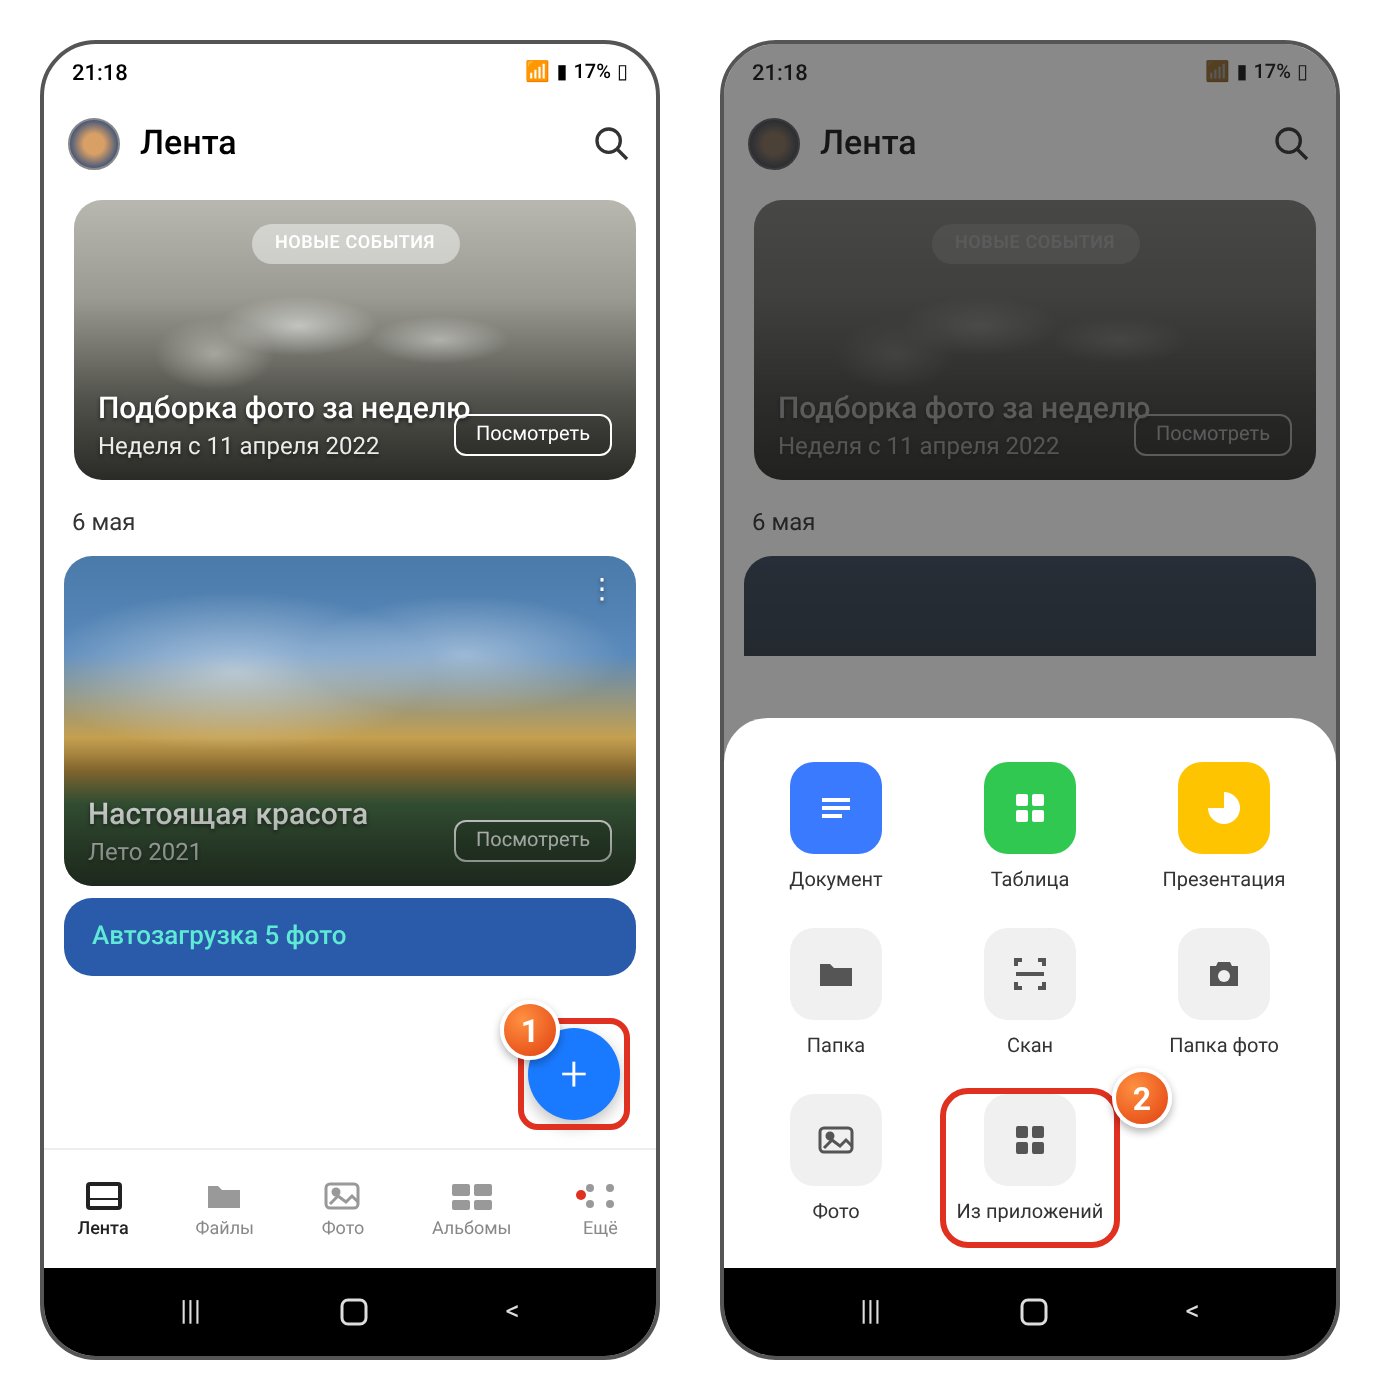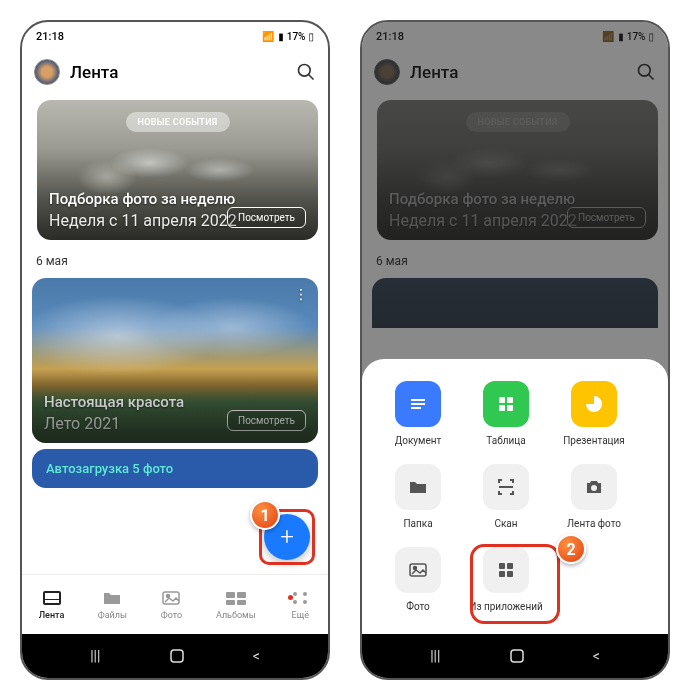--- a/index.html
+++ b/index.html
@@ -19,40 +19,40 @@
     radial-gradient(ellipse 35px 12px at 65% 50%, rgba(255,255,255,0.4), transparent),
     radial-gradient(ellipse 30px 18px at 25% 55%, rgba(200,200,190,0.6), transparent); }
   .card2 { height: 165px; background: linear-gradient(180deg, #4a7aaa 0%, #5a8abb 30%, #c4a050 55%, #8a6a30 65%, #3a5a3a 75%, #2a3a2a 100%); }
   .card2::after { content: ""; position: absolute; inset: 0; background:
     radial-gradient(ellipse 100px 40px at 30% 35%, rgba(255,255,255,0.5), transparent),
     radial-gradient(ellipse 80px 30px at 70% 30%, rgba(255,255,255,0.4), transparent),
     linear-gradient(180deg, transparent 60%, rgba(20,30,20,0.6) 100%); }
   .badge-new { position: absolute; top: 12px; left: 50%; transform: translateX(-50%); background: rgba(255,255,255,0.45); color: #fff; font-size: 9px; font-weight: 600; padding: 5px 12px; border-radius: 12px; letter-spacing: 0.3px; }
   .card-text { position: absolute; bottom: 10px; left: 12px; right: 12px; color: #fff; }
   .card-title { font-size: 15px; font-weight: 500; text-shadow: 0 1px 2px rgba(0,0,0,0.6); margin-bottom: 3px; }
-  .card-sub { font-size: 16px; opacity: 0.9; text-shadow: 0 1px 2px rgba(0,0,0,0.6); }
+  .card-sub { font-size: 12px; opacity: 0.9; text-shadow: 0 1px 2px rgba(0,0,0,0.6); }
   .view-btn { position: absolute; bottom: 12px; right: 12px; border: 1px solid #fff; color: #fff; font-size: 10px; padding: 4px 10px; border-radius: 6px; background: rgba(0,0,0,0.15); }
   .date-label { font-size: 12px; color: #333; padding: 8px 14px 4px; }
   .more-dots { position: absolute; top: 8px; right: 10px; color: #fff; font-size: 14px; text-shadow: 0 1px 2px rgba(0,0,0,0.5); }
   .banner { margin: 6px 10px; background: #2a5aaa; color: #5eead4; border-radius: 14px; padding: 12px 14px; font-size: 13px; font-weight: 500; position: relative; }
   .banner-sub { font-size: 10px; opacity: 0.8; font-weight: 400; margin-top: 2px; }
   .fab { position: absolute; bottom: 118px; right: 18px; width: 46px; height: 46px; border-radius: 50%; background: #1a7aff; color: #fff; display: flex; align-items: center; justify-content: center; font-size: 24px; font-weight: 300; box-shadow: 0 3px 8px rgba(0,0,0,0.25); }
   .fab-ring { position: absolute; bottom: 113px; right: 13px; width: 56px; height: 56px; border: 3px solid #e03020; border-radius: 10px; pointer-events: none; }
   .bottomnav { position: absolute; bottom: 44px; left: 0; right: 0; height: 60px; display: flex; justify-content: space-around; align-items: center; border-top: 1px solid #eee; background: #fff; }
   .nav-item { display: flex; flex-direction: column; align-items: center; gap: 3px; font-size: 9px; color: #888; }
   .nav-item.active { color: #222; font-weight: 500; }
   .nav-ico { width: 22px; height: 18px; display: flex; align-items: center; justify-content: center; }
   .nav-dot { width: 5px; height: 5px; background: #e03020; border-radius: 50%; position: absolute; top: 6px; right: 18px; }
   .sysbar { position: absolute; bottom: 0; left: 0; right: 0; height: 44px; background: #000; display: flex; justify-content: space-evenly; align-items: center; }
   .sysbtn { color: #ddd; font-size: 14px; }
   
   .dim { position: absolute; inset: 0; background: rgba(40,40,40,0.55); }
   .phone2 .statusbar, .phone2 .header, .phone2 .card1-wrap, .phone2 .date-label, .phone2 .card2-top { position: relative; z-index: 0; filter: brightness(0.6) grayscale(0.3); }
   .sheet { position: absolute; bottom: 44px; left: 0; right: 0; background: #fff; border-radius: 22px 22px 0 0; padding: 22px 12px 18px; z-index: 5; }
-  .sheet-row { display: flex; justify-content: flex-start; margin-bottom: 18px; }
+  .sheet-row { display: flex; justify-content: space-between; margin-bottom: 18px; }
   .sheet-item { display: flex; flex-direction: column; align-items: center; gap: 8px; width: 88px; }
   .sheet-ico { width: 46px; height: 46px; border-radius: 12px; display: flex; align-items: center; justify-content: center; }
   .sheet-label { font-size: 10px; color: #333; text-align: center; }
   .ico-blue { background: #3a7aff; }
   .ico-green { background: #30c850; }
   .ico-yellow { background: #ffc400; }
   .ico-gray { background: #f0f0f0; }
   .ring2 { position: absolute; border: 3px solid #e03020; border-radius: 14px; bottom: 54px; left: 50%; transform: translateX(-50%); width: 90px; height: 80px; z-index: 6; pointer-events: none; }
   .callout { width: 30px; height: 30px; border-radius: 50%; background: radial-gradient(circle at 35% 30%, #ff9040, #e04010); border: 2px solid #fff; color: #fff; font-size: 16px; font-weight: 700; display: flex; align-items: center; justify-content: center; position: absolute; z-index: 10; box-shadow: 0 2px 4px rgba(0,0,0,0.3); }
   .c1 { bottom: 148px; right: 48px; }
@@ -265,21 +265,21 @@
           </div>
         <span class="sheet-label">Скан</span>
       </div>
       <div class="sheet-item">
         <div class="sheet-ico ico-gray">
             <svg width="20" height="16" viewBox="0 0 20 16" fill="#555">
               <path d="M3 4 L6 4 L7 2 L13 2 L14 4 L17 4 L17 14 L3 14 Z"></path>
               <circle cx="10" cy="9" r="3" fill="#f0f0f0"></circle>
             </svg>
           </div>
-        <span class="sheet-label">Лента фото</span>
+        <span class="sheet-label">Папка фото</span>
       </div>
     </div>
     <div class="sheet-row" style="margin-bottom:4px">
       <div class="sheet-item">
         <div class="sheet-ico ico-gray">
             <svg width="20" height="16" viewBox="0 0 20 16" fill="none" stroke="#555" stroke-width="1.5">
               <rect x="2" y="2" width="16" height="12" rx="2"></rect>
               <circle cx="7" cy="6" r="1.5" fill="#555"></circle>
               <path d="M4 12 L8 8 L12 11 L15 8 L18 11" fill="none"></path>
             </svg>

